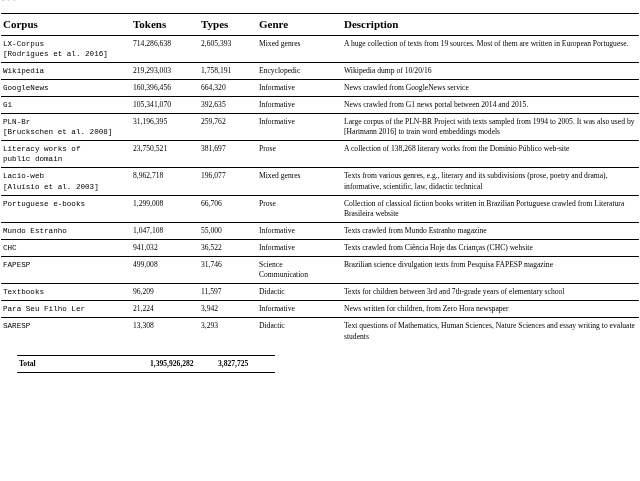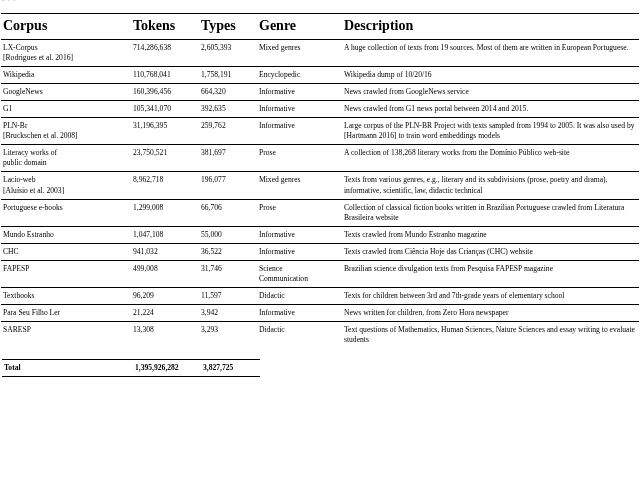--- a/index.html
+++ b/index.html
@@ -55,21 +55,21 @@
 
   table.corpora th,
   table.corpora td {
     padding: 3px 4px 3px 2px;
     vertical-align: top;
     text-align: left;
   }
 
   thead th {
     font-weight: bold;
-    font-size: 14px;
+    font-size: 11px;
     padding-top: 4px;
     padding-bottom: 4px;
   }
 
   
   tr.rule-top > * {
     border-top: 1.3px solid #000;
   }
   tbody tr > * {
     border-top: 0.9px solid #000;
@@ -80,32 +80,32 @@
 
   td.num {
     white-space: nowrap;
   }
   td.desc {
     text-align: justify;
     text-justify: inter-word;
     padding-right: 2px;
     margin-top: 32px;
   }
-  td.corpus-name { white-space: normal; }
+  td.corpus-name { white-space: normal; font-family: Liberation Mono, monospace; }
 
   
   .gap { height: 10px; }
 
   table.total {
     width: 258px;
     border-collapse: collapse;
     table-layout: fixed;
     font-size: 7.6px;
     line-height: 1.33;
-    margin-left: 1px;
+    margin-left: 16px;
   }
   col.t-label  { width: 131px; }
   col.t-tokens { width: 68px;  }
   col.t-types  { width: 59px;  }
   table.total td {
     padding: 3px 4px 3px 2px;
     vertical-align: top;
     text-align: left;
     font-weight: bold;
   }
@@ -142,21 +142,21 @@
     <tbody id="corpora-body">
         <tr class="first-body">
           <td class="corpus-name">LX-Corpus<br>[Rodrigues et al. 2016]</td>
           <td class="num">714,286,638</td>
           <td class="num">2,605,393</td>
           <td>Mixed genres</td>
           <td class="desc">A huge collection of texts from 19 sources. Most of them are written in European Portuguese.</td>
         </tr>
         <tr>
           <td class="corpus-name">Wikipedia</td>
-          <td class="num">110,768,041</td>
+          <td class="num">219,293,003</td>
           <td class="num">1,758,191</td>
           <td>Encyclopedic</td>
           <td class="desc">Wikipedia dump of 10/20/16</td>
         </tr>
         <tr>
           <td class="corpus-name">GoogleNews</td>
           <td class="num">160,396,456</td>
           <td class="num">664,320</td>
           <td>Informative</td>
           <td class="desc">News crawled from GoogleNews service</td>

